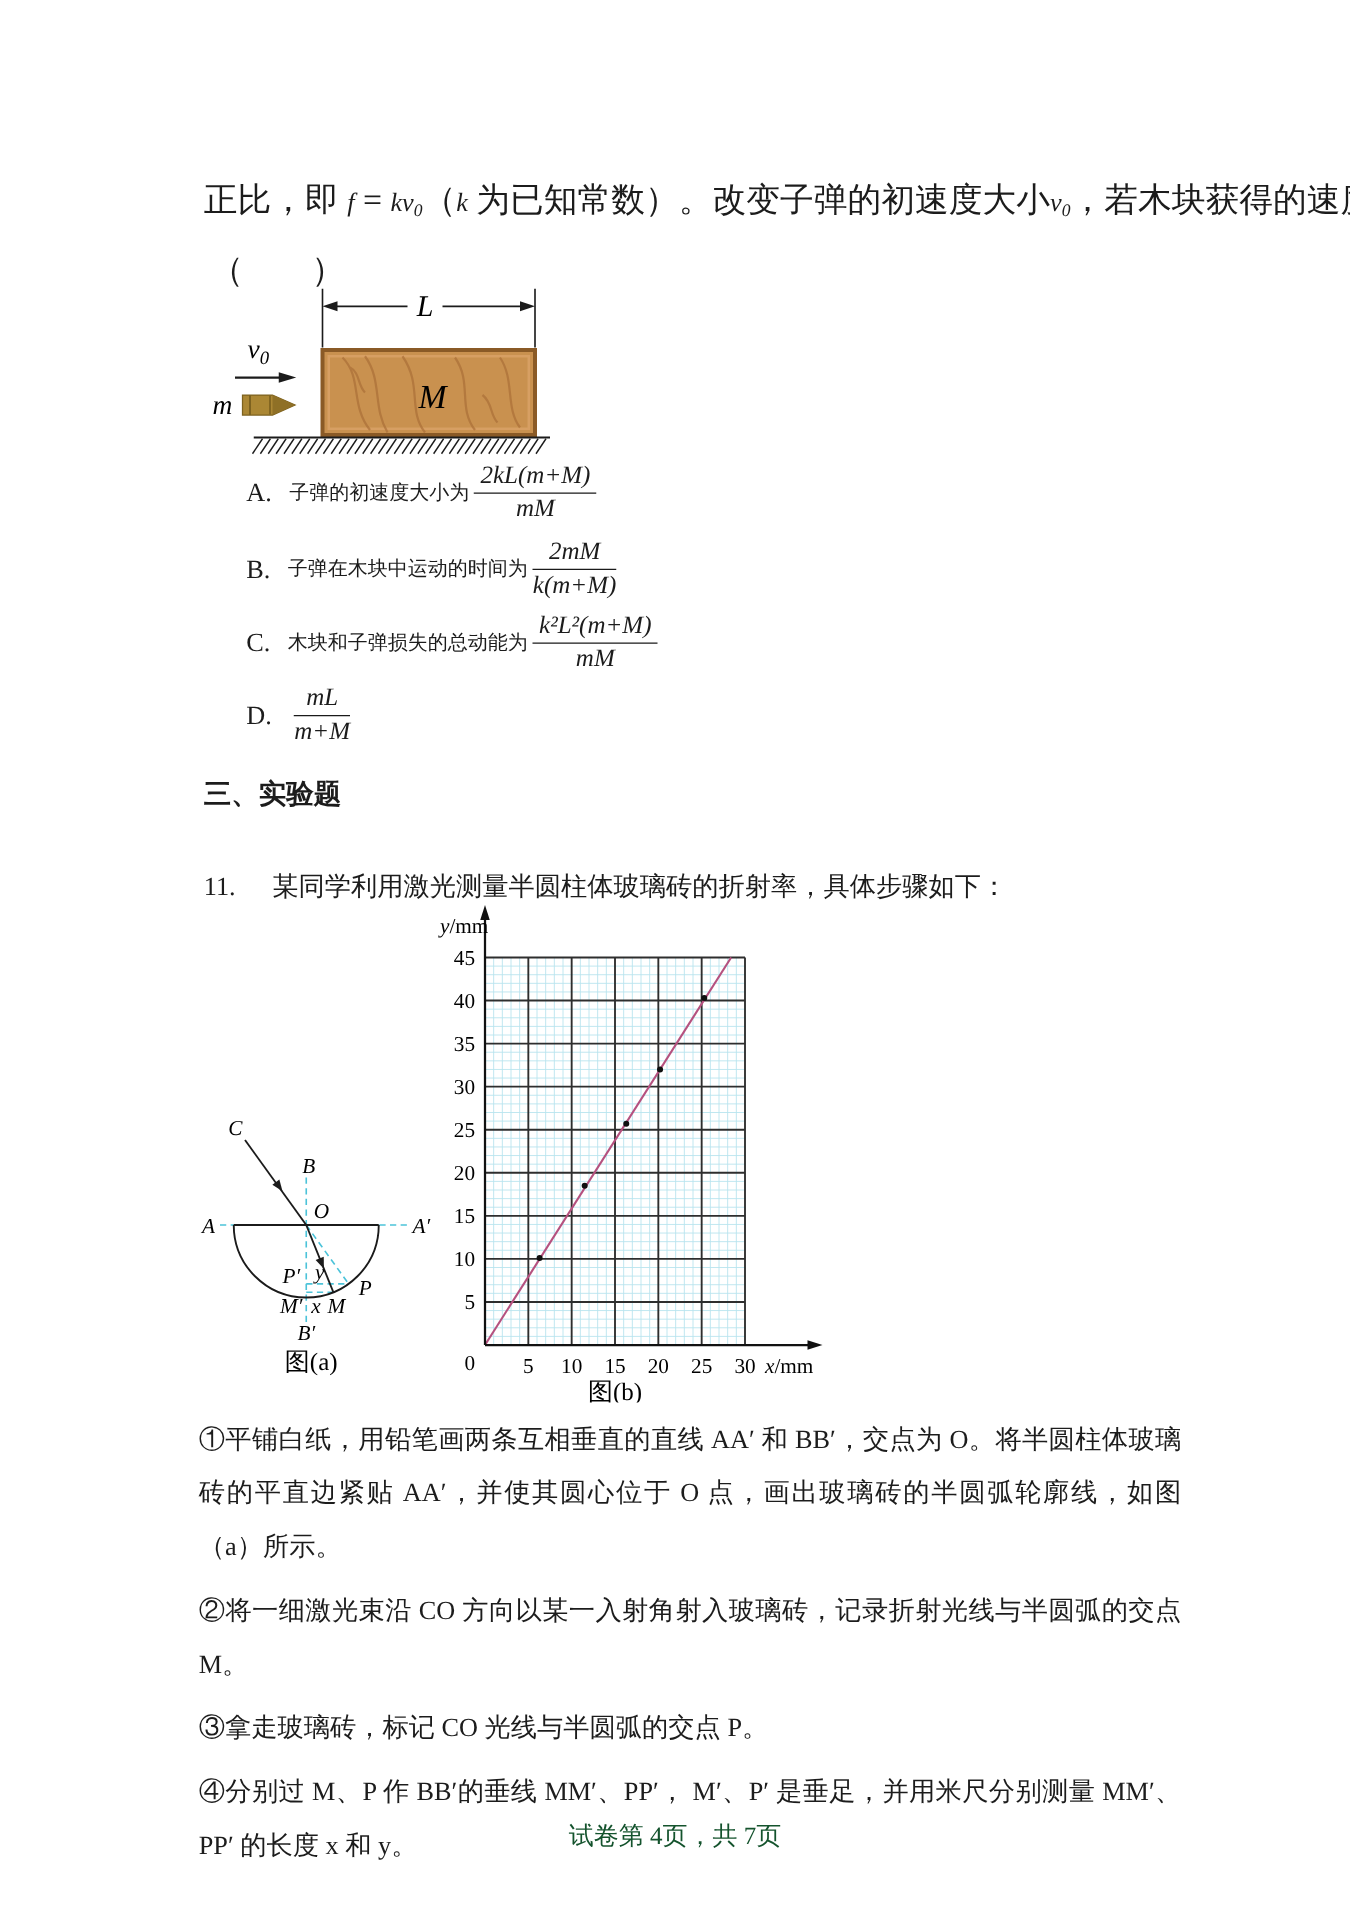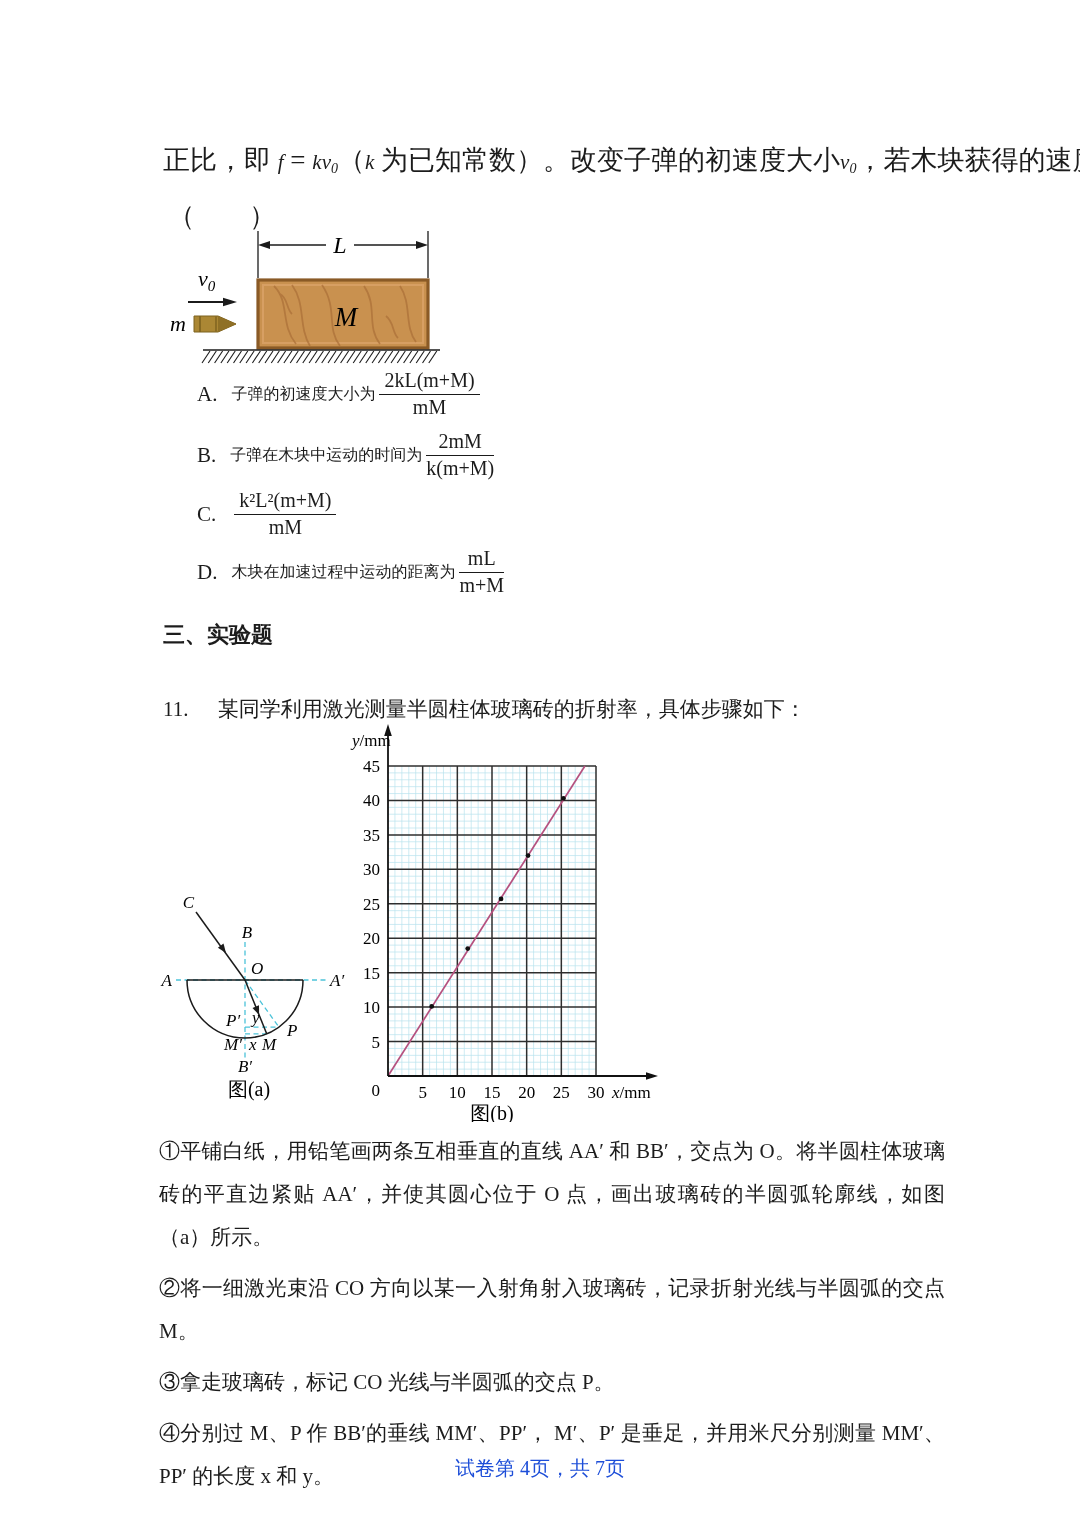--- a/index.html
+++ b/index.html
@@ -11,28 +11,28 @@
   .abs{position:absolute;}
   .cjk{font-size:27px;}
   .math{font-style:italic;font-size:21px;}
   sub.m0{font-style:italic;font-size:14px;}
   .nowrap{white-space:nowrap;}
   
   .opt{position:absolute;left:197px;display:flex;align-items:center;}
   .opt .lbl{font-size:21px;margin-right:14px;}
   .opt .txt{font-size:16px;}
   .frac{display:inline-block;text-align:center;vertical-align:middle;margin-left:4px;
-        font-size:20px;line-height:1.18;}
+        font-style:italic;font-size:20px;line-height:1.18;}
   .frac .num{display:block;border-bottom:1.4px solid #1a1a1a;padding:0 5px 1px 5px;}
   .frac .den{display:block;padding-top:1px;}
   .sec-title{font-size:22px;font-weight:bold;}
   .q11{font-size:21px;}
   .steps{width:802px;text-align:justify;}
   .steps p{margin:8px;font-size:21px;line-height:43px;}
-  .footer{width:1080px;text-align:center;font-size:20px;color:#1d4ed8;}
+  .footer{width:1080px;text-align:center;font-size:20px;color:#14532d;}
   svg text{font-family:"Liberation Serif","DejaVu Serif",serif;}
   .svgmath{font-style:italic;}
 </style>
 </head>
 <body>
 
 <div class="abs nowrap" style="left:163px;top:142px;">
   <span class="cjk">正比，即 </span><span class="math">f</span><span class="cjk"> = </span><span class="math">kv</span><sub class="m0">0</sub><span class="cjk">（</span><span class="math">k</span><span class="cjk"> 为已知常数）。改变子弹的初速度大小</span><span class="math">v</span><sub class="m0">0</sub><span class="cjk">，若木块获得的速度最大，则</span>
 </div>
 
@@ -126,28 +126,28 @@
 <div class="opt" style="top:429px;height:52px;">
   <span class="lbl">B.</span>
   <span class="txt">子弹在木块中运动的时间为</span>
   <span class="frac">
       <span class="num">2mM</span>
       <span class="den">k(m+M)</span>
     </span>
 </div>
 <div class="opt" style="top:486px;height:56px;">
   <span class="lbl">C.</span>
+  <span class="txt">木块和子弹损失的总动能为</span>
   <span class="frac">
       <span class="num">k²L²(m+M)</span>
       <span class="den">mM</span>
     </span>
 </div>
 <div class="opt" style="top:546px;height:52px;">
   <span class="lbl">D.</span>
-  <span class="txt">木块在加速过程中运动的距离为</span>
   <span class="frac">
       <span class="num">mL</span>
       <span class="den">m+M</span>
     </span>
 </div>
 
 <div class="abs sec-title" style="left:163px;top:620px;">三、实验题</div>
 
 <div class="abs q11 nowrap" style="left:163px;top:695px;">
   <span>11.</span>

